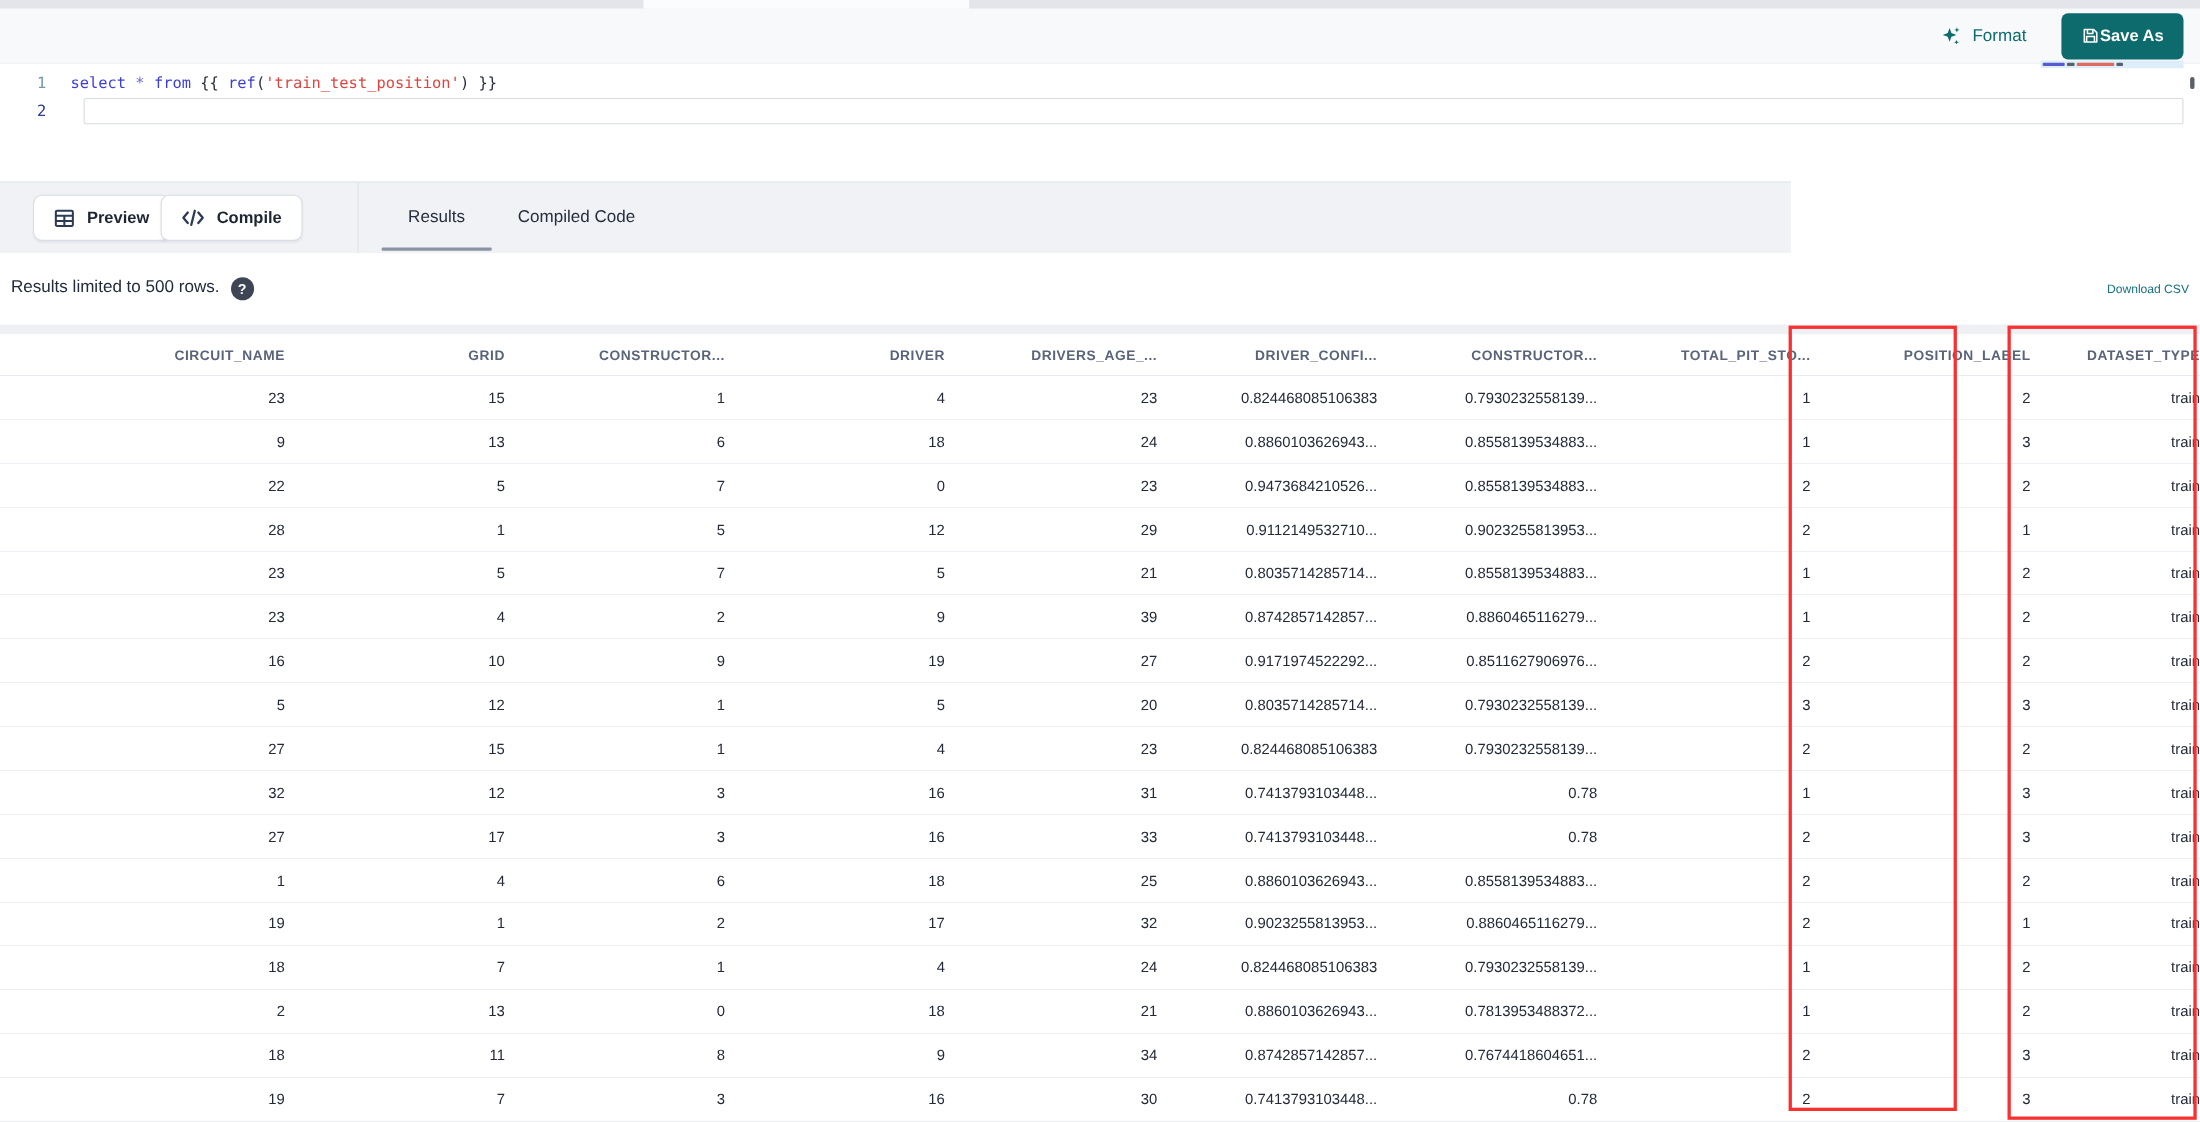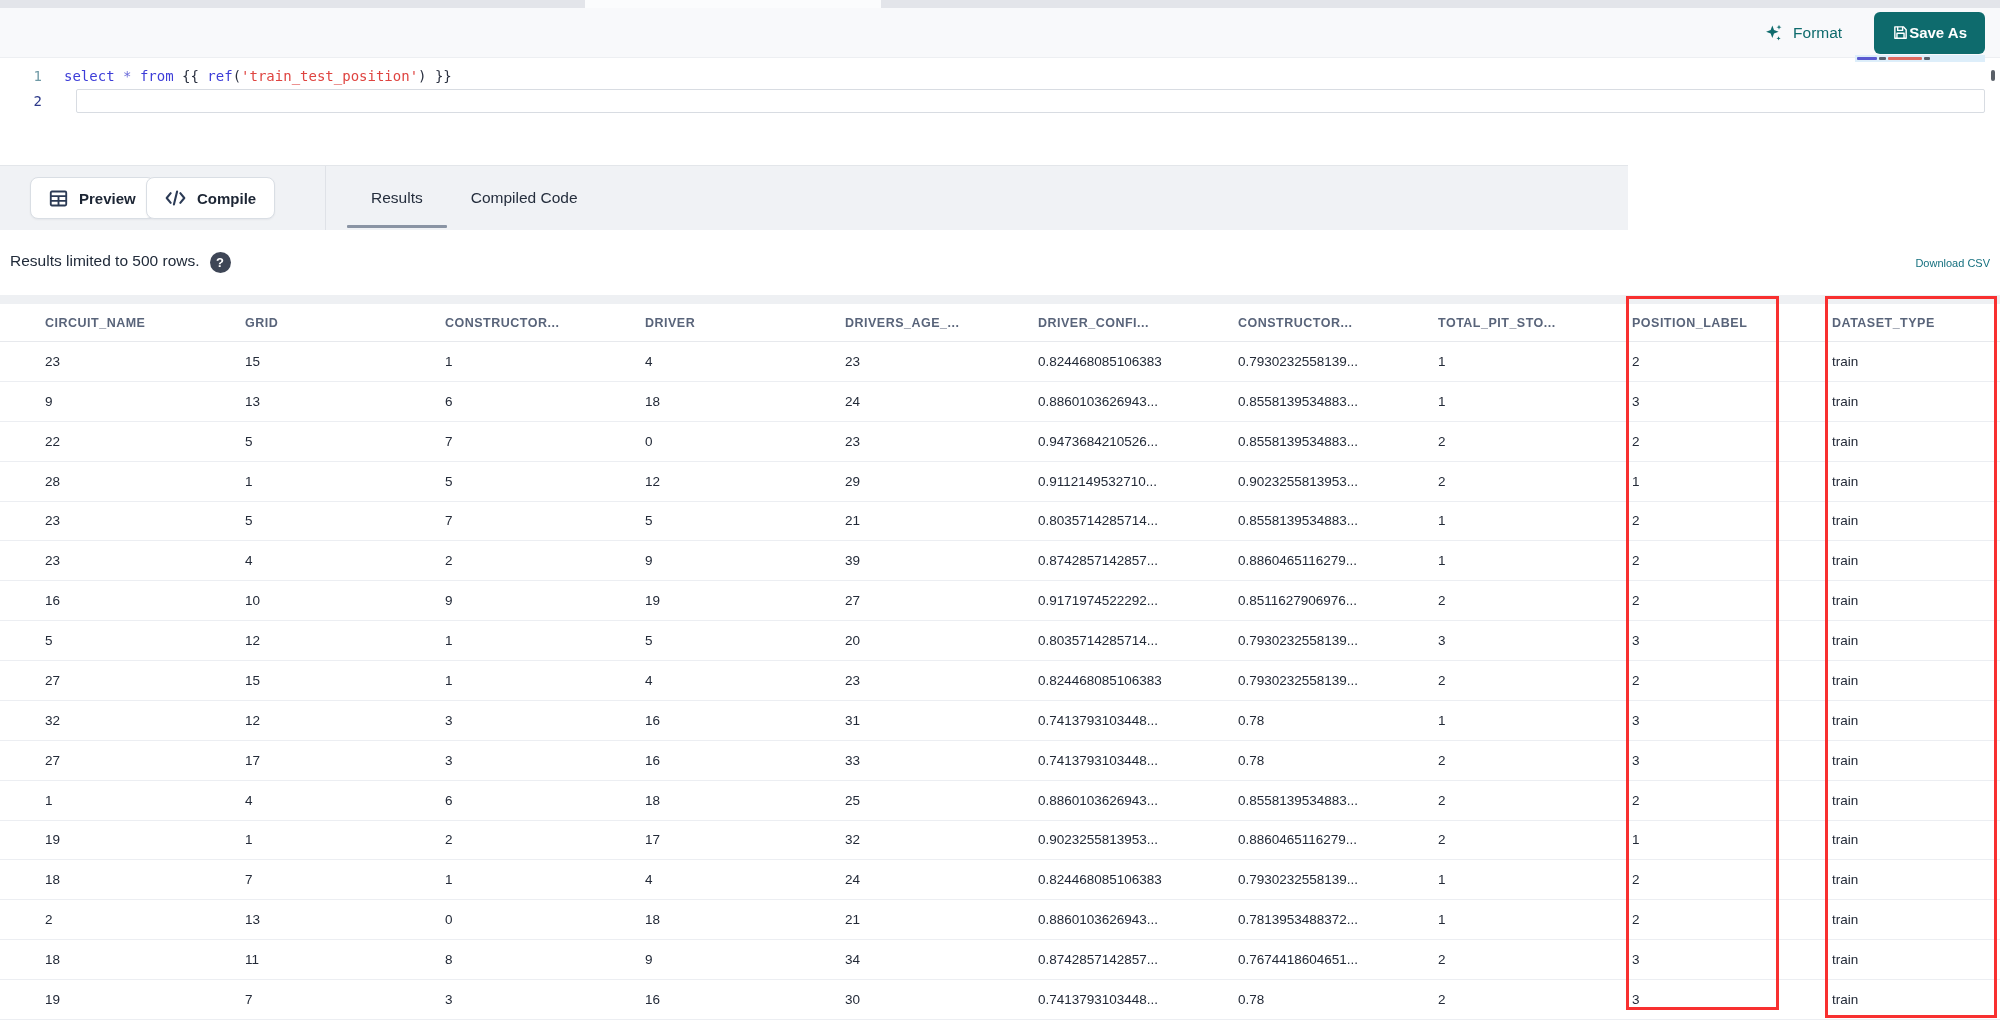--- a/index.html
+++ b/index.html
@@ -64,21 +64,21 @@
   .info-left{display:flex;align-items:flex-start;gap:10px;}
   .limit-text{font-size:15.5px;color:#212b3a;}
   .help-icon{width:21px;height:21px;border-radius:50%;background:#3e4656;color:#fff;
     display:flex;align-items:center;justify-content:center;font-size:13px;font-weight:700;cursor:pointer;}
   .download-link{color:var(--link,#15707f);font-size:11px;cursor:pointer;}
 
   .gray-strip{position:absolute;left:0;top:295px;width:2000px;height:9px;background:#eef0f3;}
 
   
   .grid-row{display:grid;grid-template-columns:200px 200px 200px 200px 193px 200px 200px 194px 200px 1fr;
-    padding-left:32px;box-sizing:border-box;align-items:center;}
+    padding-left:59px;box-sizing:border-box;align-items:center;text-align:right;}
   .thead{position:absolute;left:0;top:304px;width:2000px;height:38px;background:#fff;
     border-bottom:1px solid #e7e9ed;}
   .th{padding-left:13px;font-size:12.5px;font-weight:700;letter-spacing:.5px;color:#59647a;
     white-space:nowrap;overflow:hidden;}
   .tbody{position:absolute;left:0;top:342px;width:2000px;height:678px;overflow:hidden;}
   .tr{height:39.88px;border-bottom:1px solid #eceef2;box-sizing:border-box;background:#fff;}
   .td{padding-left:13px;font-size:13.5px;color:#232a38;white-space:nowrap;overflow:hidden;}
 
   
   .annot{position:absolute;border:3px solid var(--annot,#f83030);box-sizing:border-box;

